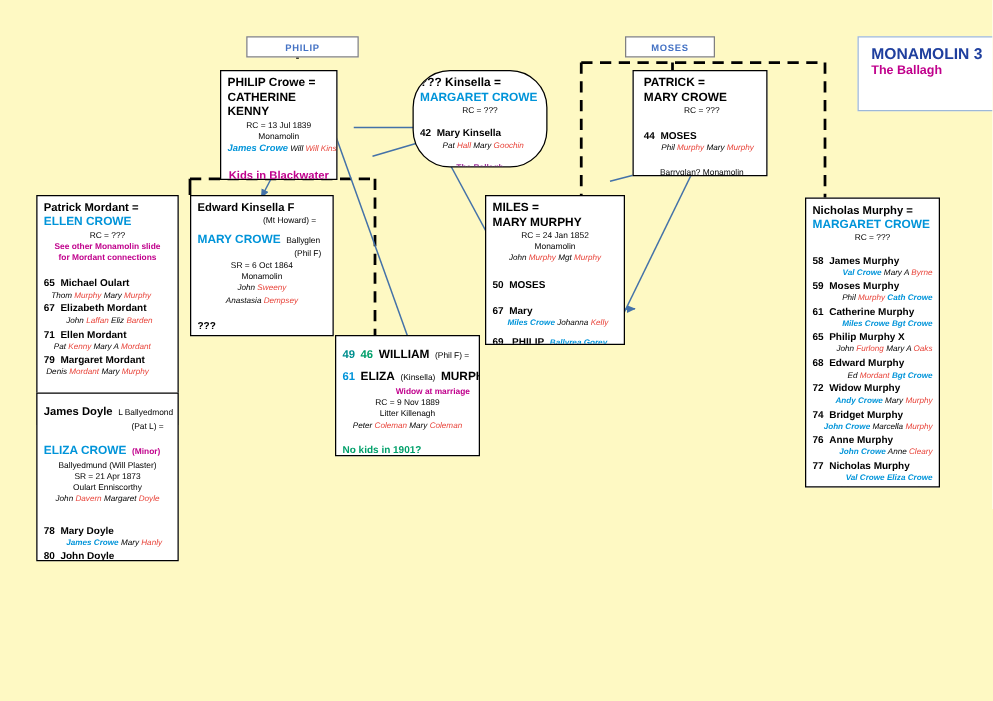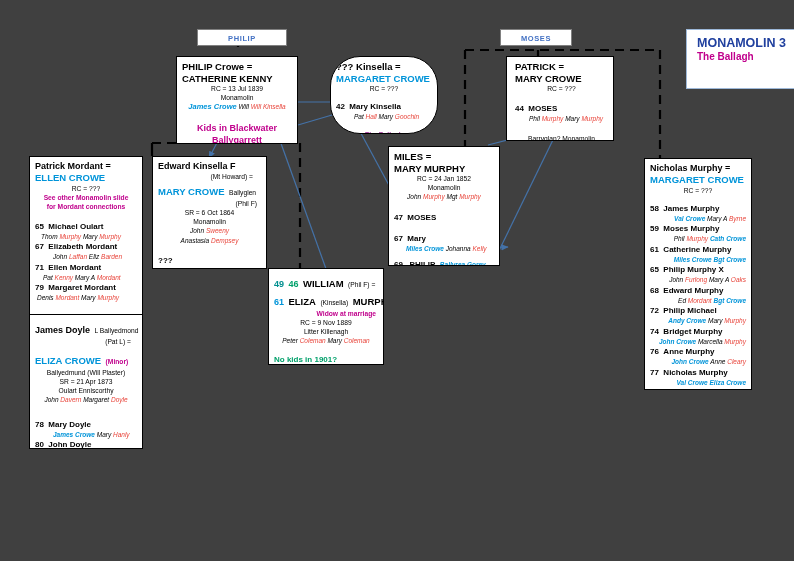--- a/index.html
+++ b/index.html
@@ -9,21 +9,21 @@
   }
   body {
     font-family: "Liberation Sans", sans-serif;
     color: #000000;
   }
   #page {
     position: relative;
     width: 794px;
     height: 561px;
     overflow: hidden;
-    background: #404040;
+    background: #fef9c3;
   }
   #connectors {
     position: absolute;
     left: 0; top: 0;
     width: 794px;
     height: 561px;
     pointer-events: none;
     z-index: 5;
   }
   .card {
@@ -154,21 +154,21 @@
 
   <div class="tag-box" style="left:500px; top:29px; width:72px; height:17px; padding-top:3px;">
     <span>MOSES</span>
   </div>
 
   <div class="legend" style="left:666px; top:29px; width:114px; height:60px;">
     <div class="lg-title">MONAMOLIN 3</div>
     <div class="lg-sub">The Ballagh</div>
   </div>
 
-  <div class="card" style="left:176px; top:56px; width:122px; height:88px;">
+  <div class="card" style="left:176px; top:56px; width:94px; height:88px;">
     <div class="pad">
       <div class="hdB">PHILIP Crowe  =</div>
       <div class="hdB">CATHERINE KENNY</div>
       <div class="rc ctr">RC =  13 Jul 1839</div>
       <div class="rc ctr">Monamolin</div>
       <div class="par ctr">
         <span class="bluei" style="font-size:7.5px;">James Crowe</span>
         <span class="blk" style="font-size:6.5px;">Will </span><span class="red">Will Kinsella</span>
       </div>
       <div class="gap10"></div>
@@ -365,35 +365,35 @@
         <span class="blk">Mary</span>
         <span class="red">Coleman</span>
       </div>
       <div class="gap8"></div>
       <div class="child green">No kids in 1901?</div>
       <div class="gap8"></div>
 
     </div>
   </div>
 
-  <div class="card" style="left:388px; top:146px; width:112px; height:120px;">
+  <div class="card" style="left:388px; top:156px; width:112px; height:120px;">
     <div class="pad">
       <div class="hdB">MILES  =</div>
       <div class="hdB">MARY MURPHY</div>
       <div class="rc ctr">RC = 24 Jan 1852</div>
       <div class="rc ctr">Monamolin</div>
       <div class="par ctr">
         <span class="blk">John</span>
         <span class="red">Murphy</span>
         <span class="blk">Mgt</span>
         <span class="red">Murphy</span>
       </div>
       <div class="gap10"></div>
       <div class="child">
-        <span>47</span>
+        <span>50</span>
         &nbsp;<span>MOSES</span>
       </div>
       <div class="gap10"></div>
       <div class="child">
         <span>67</span>
         &nbsp;<span>Mary</span>
       </div>
       <div class="par" style="padding-left:12px;">
         <span class="bluei">Miles Crowe</span>
         <span class="blk">Johanna</span>
@@ -460,21 +460,21 @@
         &nbsp;<span>Edward Murphy</span>
       </div>
       <div class="par rt">
         <span class="blk">Ed</span>
         <span class="red">Mordant</span>
         <span class="bluei">Bgt Crowe</span>
       </div>
 
       <div class="child">
         <span>72</span>
-        &nbsp;<span>Philip Michael</span>
+        &nbsp;<span>Widow Murphy</span>
       </div>
       <div class="par rt">
         <span class="bluei">Andy Crowe</span>
         <span class="blk">Mary</span>
         <span class="red">Murphy</span>
       </div>
 
       <div class="child">
         <span>74</span>
         &nbsp;<span>Bridget Murphy</span>

